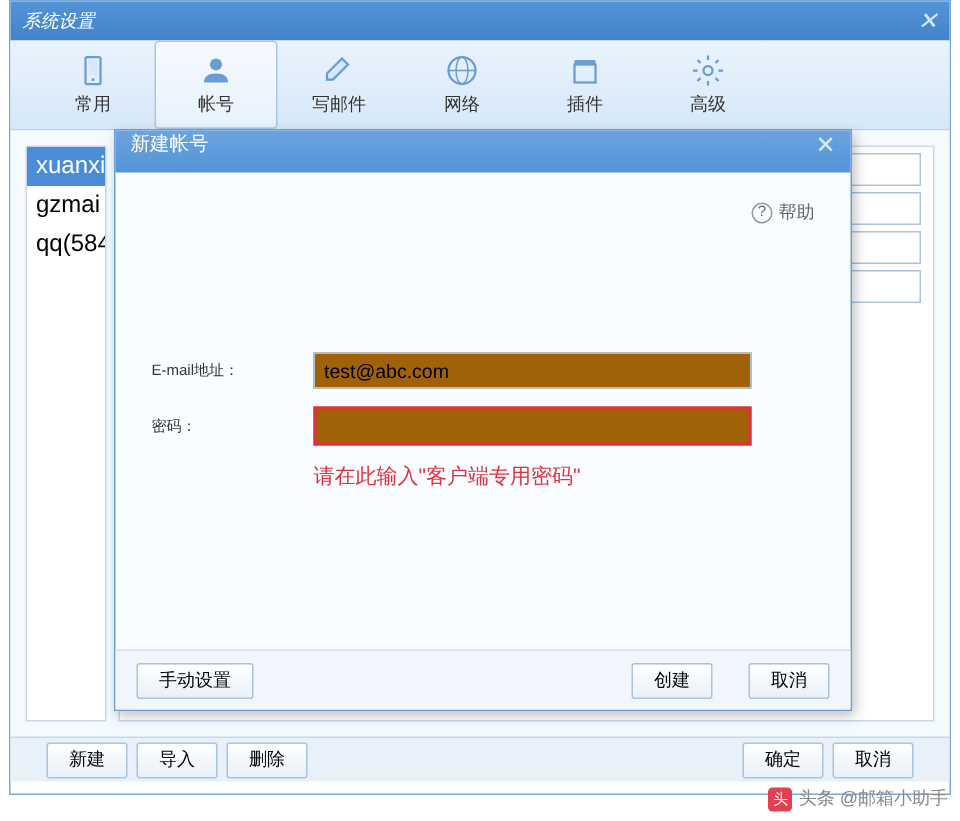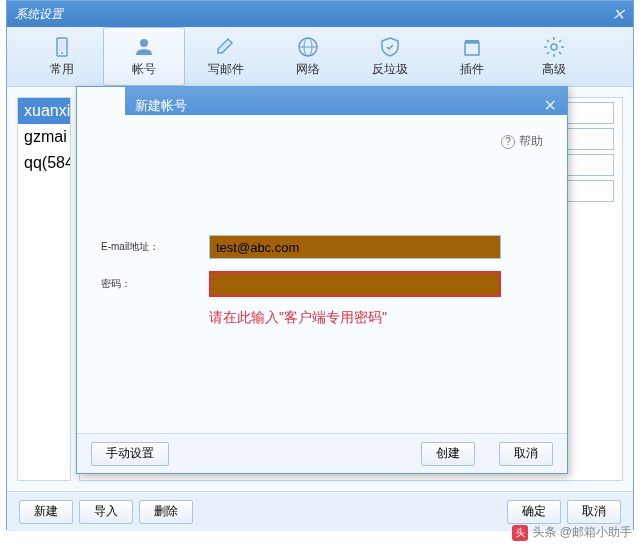--- a/index.html
+++ b/index.html
@@ -19,27 +19,27 @@
     
     .content-area { padding: 10px; background: #f5faff; height: calc(100% - 26px - 60px - 38px); }
     .account-panel { display: flex; height: 100%; gap: 8px; }
     .account-list { width: 54px; background: #fff; border: 1px solid #c8d8e8; font-size: 16px; }
     .account-item { padding: 4px 6px; white-space: nowrap; overflow: hidden; }
     .account-item.selected { background: #4a8cd8; color: #fff; }
     .account-detail { flex: 1; background: #fff; border: 1px solid #c8d8e8; }
     .detail-input { height: 22px; border: 1px solid #a8c4e0; margin: 4px 8px; background: #fff; }
     
     
-    .bottom-bar { height: 40px; background: #e8f0fa; border-top: 1px solid #c8d8e8; display: flex; align-items: center; padding: 0 12px; gap: 6px; }
+    .bottom-bar { height: 30px; background: #e8f0fa; border-top: 1px solid #c8d8e8; display: flex; align-items: center; padding: 0 24px; gap: 6px; }
     .btn { height: 24px; padding: 0 14px; background: linear-gradient(#fff, #e8f0f8); border: 1px solid #a8c4e0; font-size: 12px; cursor: pointer; border-radius: 2px; }
     .bottom-bar .spacer { flex: 1; }
     
     
     .modal { position: absolute; left: 76px; top: 86px; width: 492px; height: 388px; border: 1px solid #6a9dd4; background: #fafdff; box-shadow: 2px 3px 8px rgba(0,0,0,0.25); }
-    .modal-titlebar { height: 28px; background: linear-gradient(#6ba3de, #5494d8); color: #fff; display: flex; align-items: flex-end; justify-content: space-between; padding: 0 10px; font-size: 13px; margin-left: 48px; }
+    .modal-titlebar { height: 28px; background: linear-gradient(#6ba3de, #5494d8); color: #fff; display: flex; align-items: flex-start; justify-content: space-between; padding: 0 10px; font-size: 13px; }
     .modal-titlebar .close-x { font-size: 16px; cursor: pointer; color: #d8e8fa; }
     .modal-body { position: relative; height: calc(100% - 28px - 40px); padding: 20px 24px; }
     .help-link { position: absolute; right: 24px; top: 18px; font-size: 12px; color: #666; display: flex; align-items: center; gap: 4px; cursor: pointer; }
     .help-icon { width: 14px; height: 14px; border: 1px solid #999; border-radius: 50%; display: inline-flex; align-items: center; justify-content: center; font-size: 10px; color: #666; }
     
     .form-row { display: flex; align-items: center; margin-bottom: 12px; }
     .form-label { width: 100px; text-align: left; font-size: 10px; color: #333; margin-right: 8px; }
     .form-input { flex: 1; height: 24px; border: 1px solid #a8c4e0; padding: 0 6px; font-size: 13px; background: #a16207; }
     .form-input.highlighted { border: 2px solid #e03040; height: 26px; }
     .form-area { margin-top: 100px; width: 400px; }
@@ -87,27 +87,20 @@
         </svg>
       <span>写邮件</span>
     </div>
     <div class="tab">
       <svg class="tab-icon" viewBox="0 0 24 24">
           <circle cx="12" cy="12" r="9" fill="none" stroke="#6a9dd4" stroke-width="1.5"></circle>
           <ellipse cx="12" cy="12" rx="4" ry="9" fill="none" stroke="#6a9dd4" stroke-width="1"></ellipse>
           <line x1="3" y1="12" x2="21" y2="12" stroke="#6a9dd4" stroke-width="1"></line>
         </svg>
       <span>网络</span>
-    </div>
-    <div class="tab">
-      <svg class="tab-icon" viewBox="0 0 24 24">
-          <path d="M12 3 L20 6 L20 12 Q20 18 12 21 Q4 18 4 12 L4 6 Z" fill="none" stroke="#6a9dd4" stroke-width="1.5"></path>
-          <path d="M9 12 L11 14 L15 10" fill="none" stroke="#6a9dd4" stroke-width="1.5"></path>
-        </svg>
-      <span>反垃圾</span>
     </div>
     <div class="tab">
       <svg class="tab-icon" viewBox="0 0 24 24">
           <rect x="5" y="8" width="14" height="12" fill="none" stroke="#6a9dd4" stroke-width="1.5"></rect>
           <rect x="5" y="5" width="14" height="3" fill="#6a9dd4"></rect>
         </svg>
       <span>插件</span>
     </div>
     <div class="tab">
       <svg class="tab-icon" viewBox="0 0 24 24">

